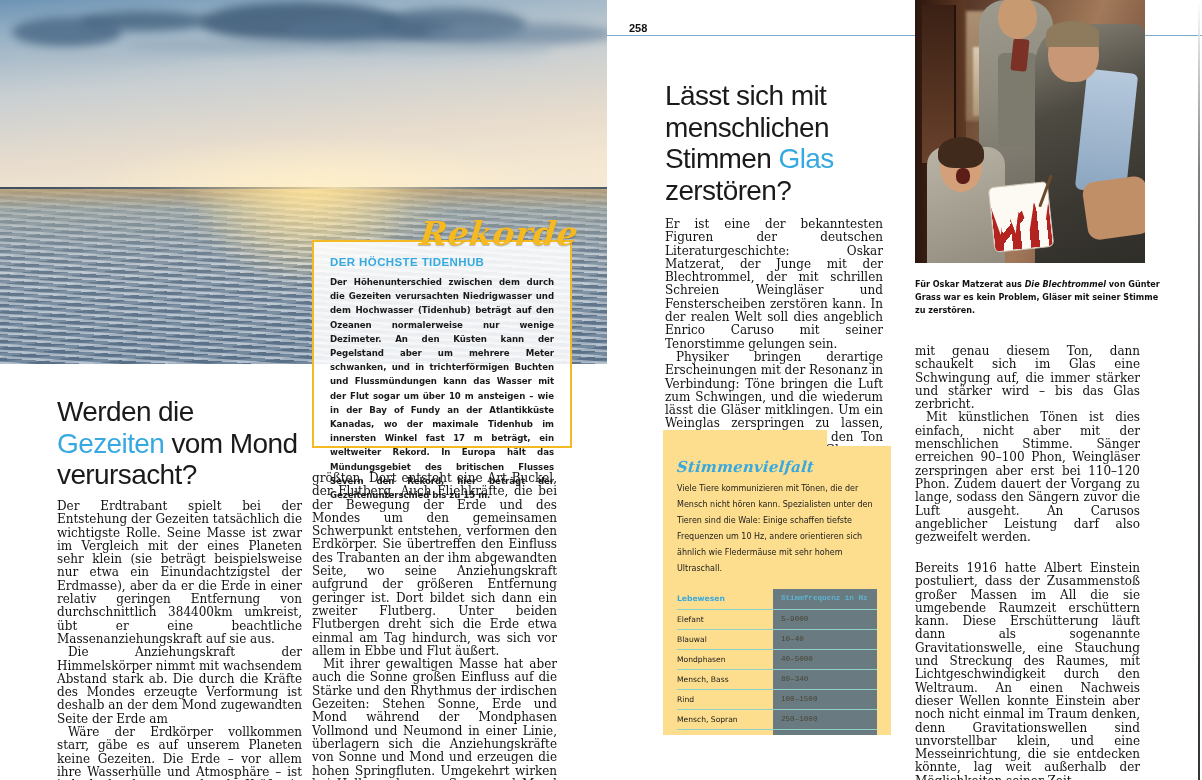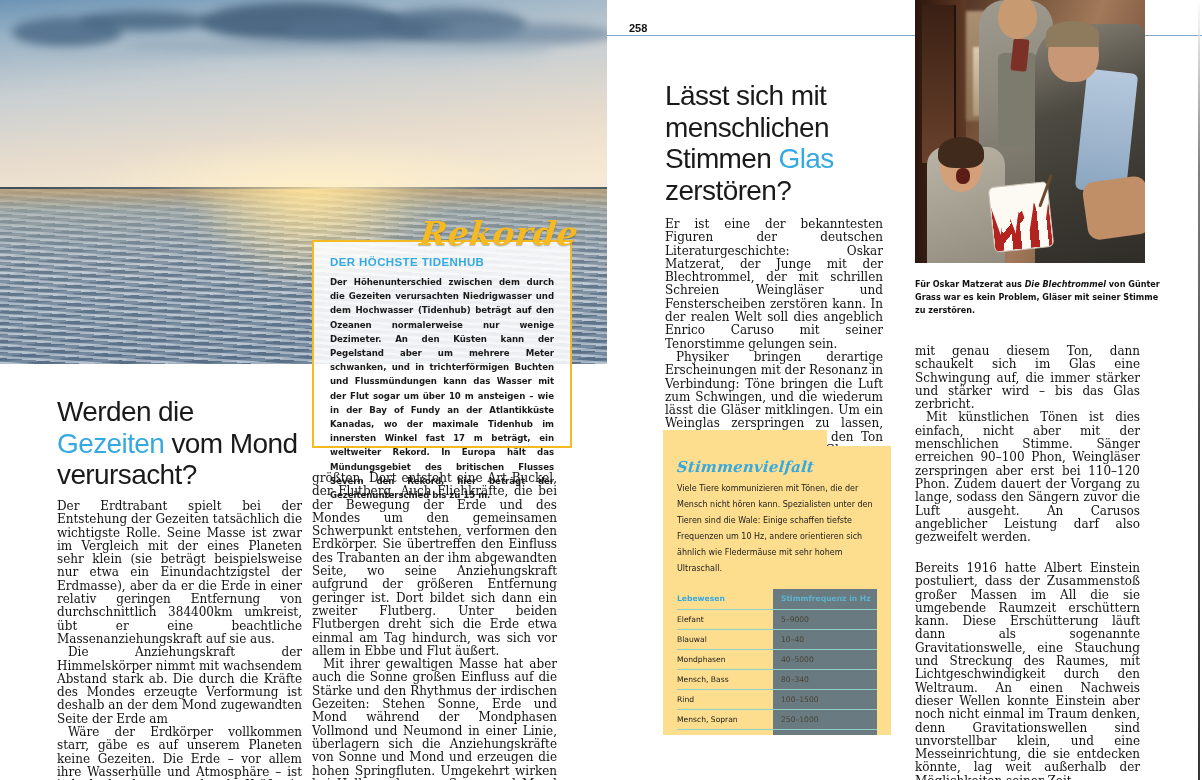--- a/index.html
+++ b/index.html
@@ -14,21 +14,21 @@
     background:#9fb6c4;
   }
   .tp-sky{
     position:absolute; left:0; top:0; width:100%; height:52%;
     background:
       radial-gradient(ellipse 55% 40% at 52% 100%, rgba(255,240,200,.95) 0%, rgba(255,235,190,.0) 70%),
       linear-gradient(175deg,#6d94b5 0%, #9ab3c6 16%, #c9cfd2 40%, #e7dccd 68%, #f4e7d2 88%, #f6ead6 100%);
   }
   .cloud{ position:absolute; border-radius:50%; filter:blur(5px); }
   .c1{ left:2%;  top:9%;  width:110px; height:30px; background:#4d6b88; opacity:.85;}
-  .c2{ left:13%; top:6%;  width:130px; height:20px; background:#45637f; opacity:.8;}
+  .c2{ left:13%; top:6%;  width:130px; height:20px; background:#45637f; opacity:.8;font-family:Liberation Mono, monospace;}
   .c3{ left:33%; top:1%;  width:200px; height:40px; background:#3f5c78; opacity:.85;}
   .c4{ left:47%; top:9%;  width:170px; height:26px; background:#53708c; opacity:.8;}
   .c5{ left:62%; top:4%;  width:150px; height:34px; background:#4a6783; opacity:.75;}
   .c6{ left:70%; top:12%; width:190px; height:22px; background:#6d87a0; opacity:.7;}
   .c7{ left:20%; top:20%; width:260px; height:16px; background:#8ea5b8; opacity:.55;}
   .c8{ left:55%; top:22%; width:220px; height:14px; background:#93a9ba; opacity:.5;}
   .c9{ left:5%;  top:26%; width:170px; height:12px; background:#a8b8c6; opacity:.45;}
   .c10{left:40%; top:30%; width:300px; height:10px; background:#b9c5cf; opacity:.4;}
 
   .tp-horizon{

